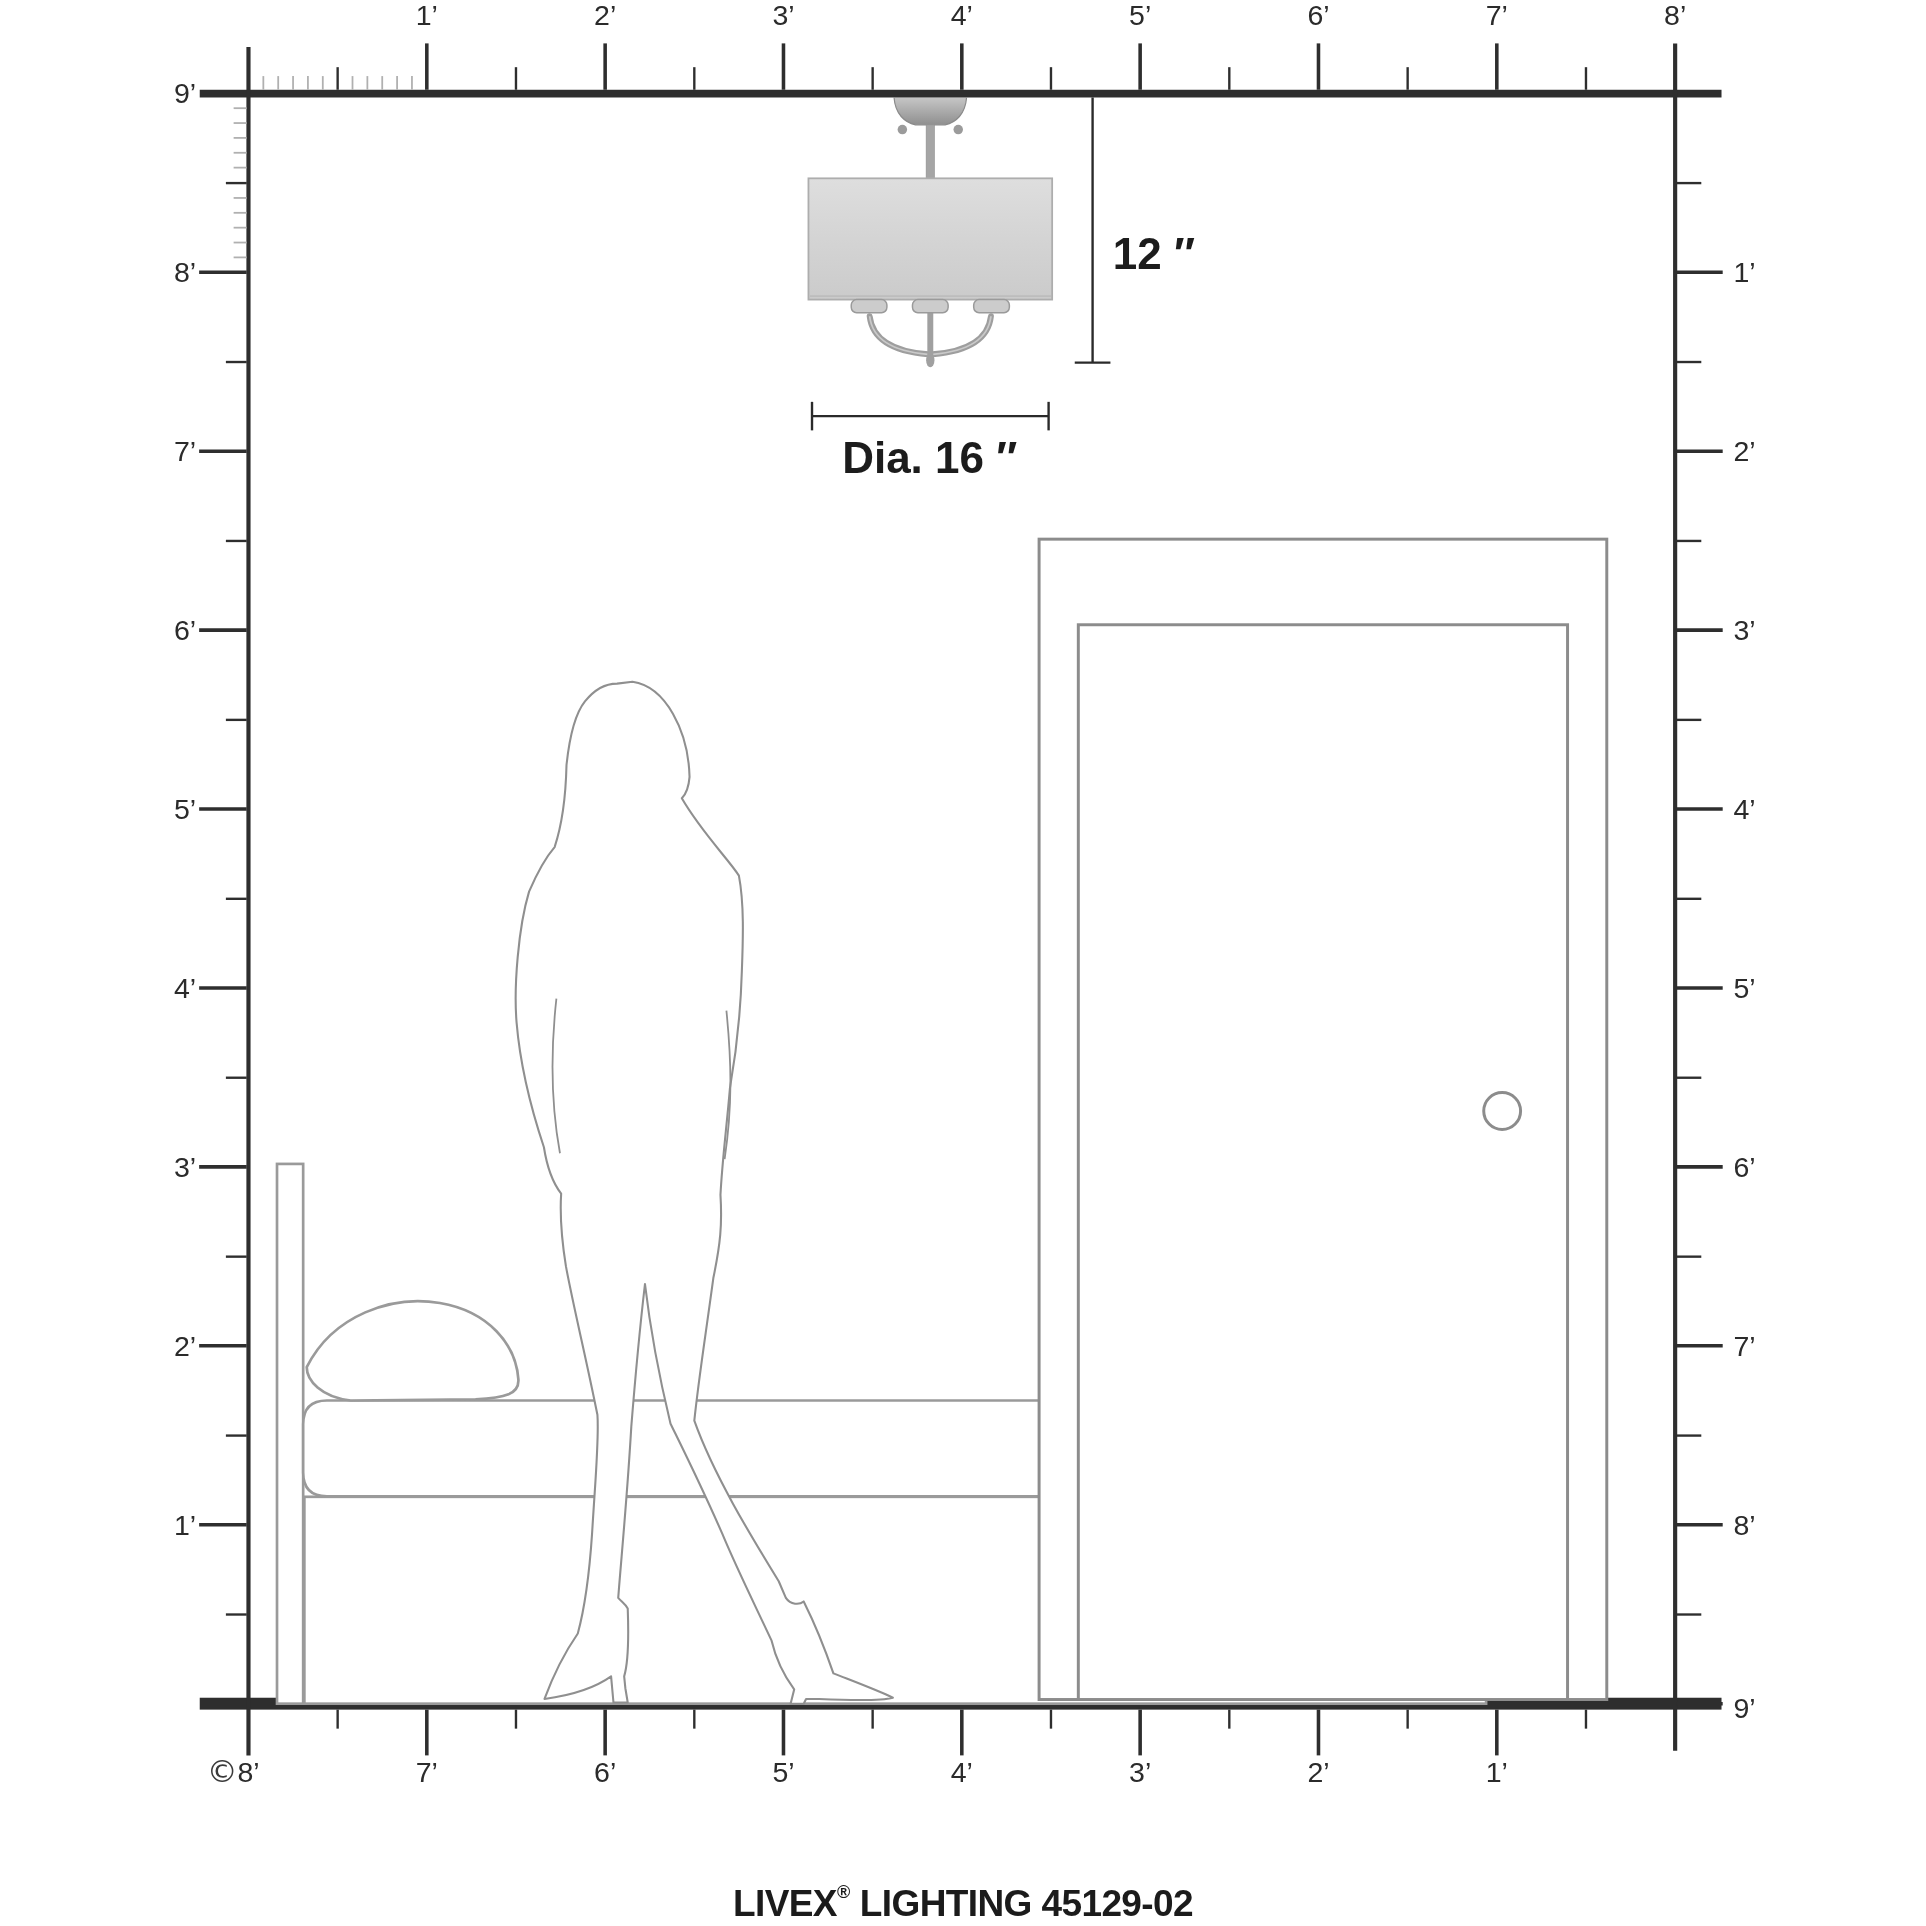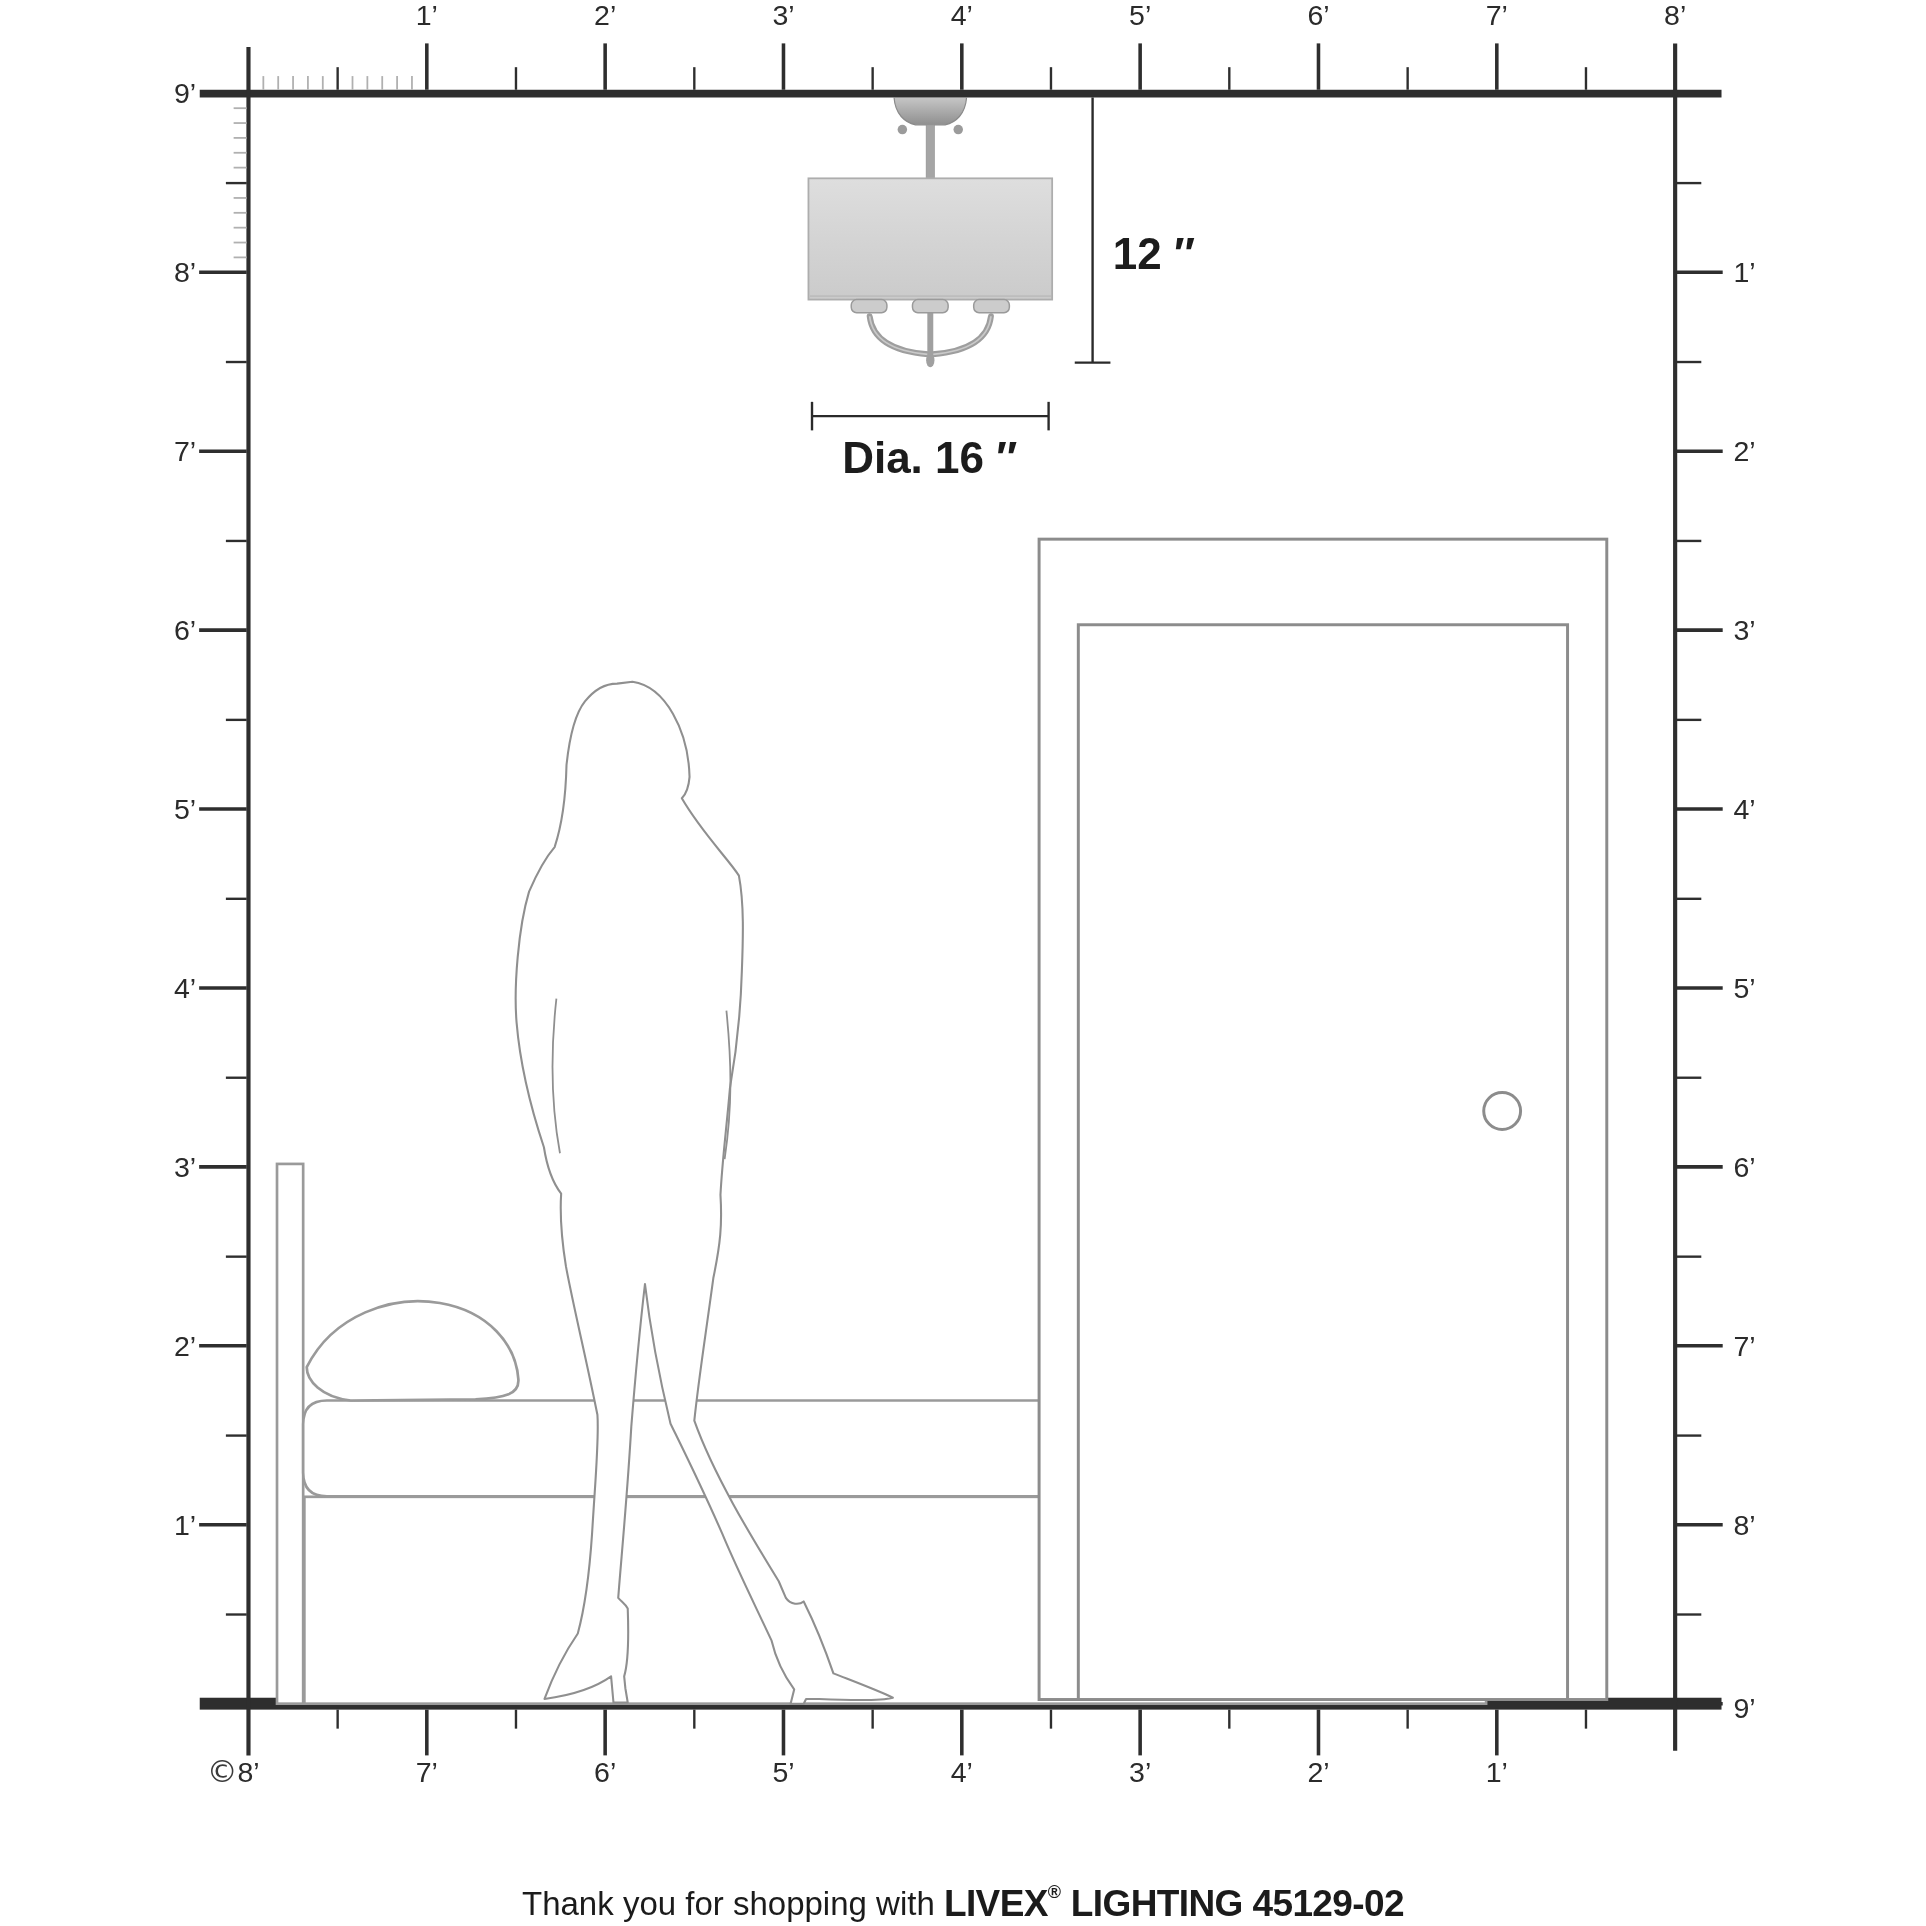--- a/index.html
+++ b/index.html
@@ -282,16 +282,16 @@
 
   <g stroke="#2a2a2a" stroke-width="4">
     <line x1="1366" y1="700" x2="1764" y2="700"></line>
     <line x1="1366" y1="676" x2="1366" y2="724"></line>
     <line x1="1764" y1="676" x2="1764" y2="724"></line>
   </g>
   <text class="dim-label" text-anchor="middle" x="1564" y="796">Dia. 16 ″</text>
 </svg>
 
   <div id="footer">
-    <span class="thin">Thank you for shopping with </span><span class="bold">LIVEX</span><span class="reg">®</span><span class="bold"> LIGHTING 45129-02</span>
+    <span class="bold">LIVEX</span><span class="reg">®</span><span class="bold"> LIGHTING 45129-02</span>
   </div>
 </div>
 
 
 </body></html>

